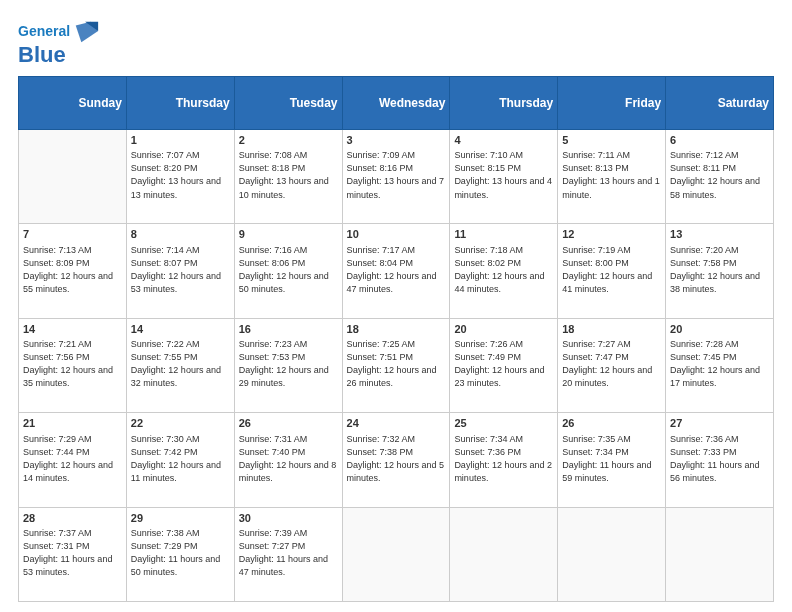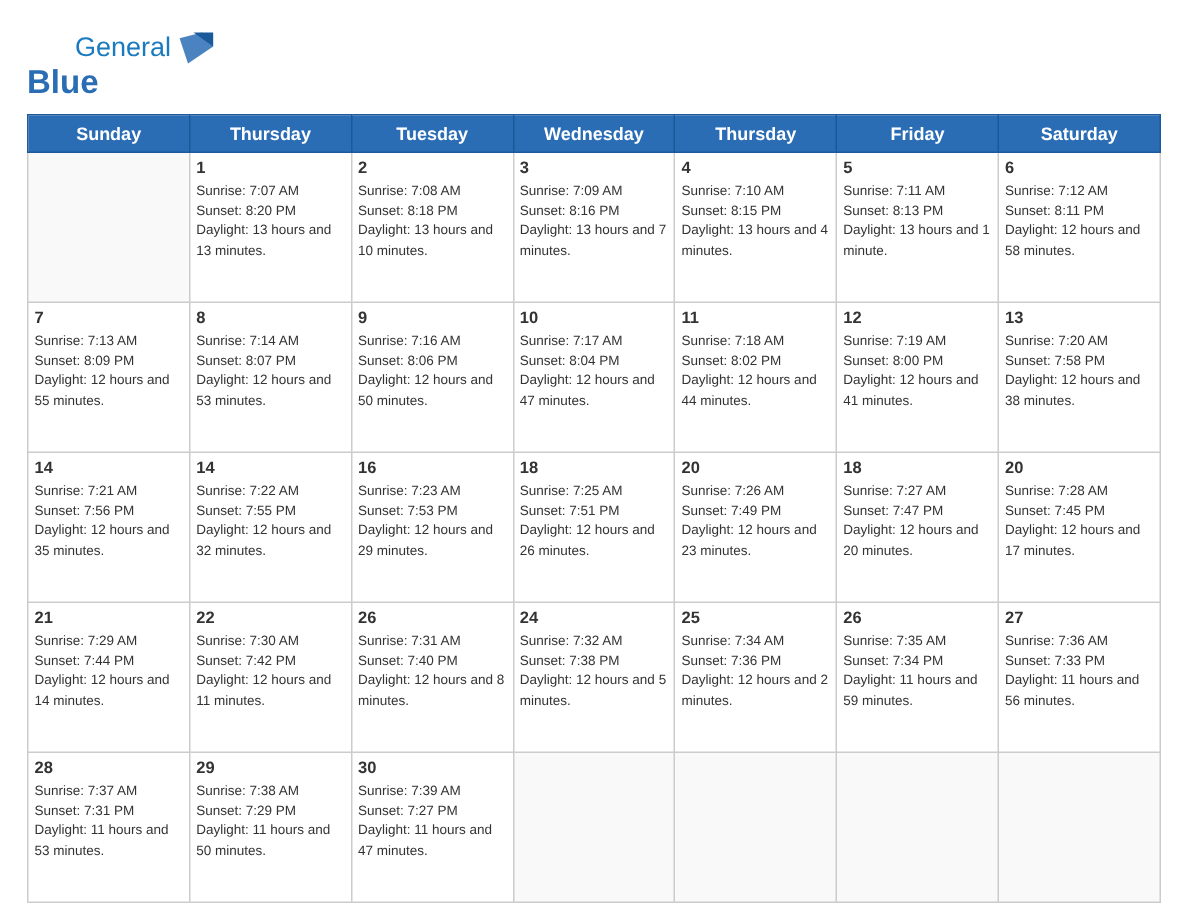--- a/index.html
+++ b/index.html
@@ -21,25 +21,24 @@
       display: flex;
       justify-content: space-between;
       align-items: flex-start;
       margin-bottom: 8px;
     }
     .logo {
       display: flex;
       align-items: center;
     }
     .logo-text {
-      font-size: 18px;
-      font-weight: normal;
+      font-size: 14px;
+      font-weight: bold;
       color: #333;
       line-height: 1.1;
-      margin-left: 32px;
     }
     .logo-text span {
       color: #1a7abf;
     }
     .logo-icon {
       width: 28px;
       height: 28px;
       margin-left: 2px;
     }
     .title-block {
@@ -59,22 +58,22 @@
       border: 1px solid #ccc;
       border-collapse: collapse;
       width: 100%;
       table-layout: fixed;
     }
     .calendar th {
       background: #2a6db5;
       color: #fff;
       font-size: 12px;
       font-weight: bold;
-      padding: 5px 4px;
-      text-align: center;
+      padding: 19px 4px;
+      text-align: right;
       border: 1px solid #1a5a9a;
     }
     .calendar td {
       border: 1px solid #ccc;
       vertical-align: top;
       padding: 3px 4px;
       font-size: 9.5px;
       color: #333;
       line-height: 1.4;
     }

